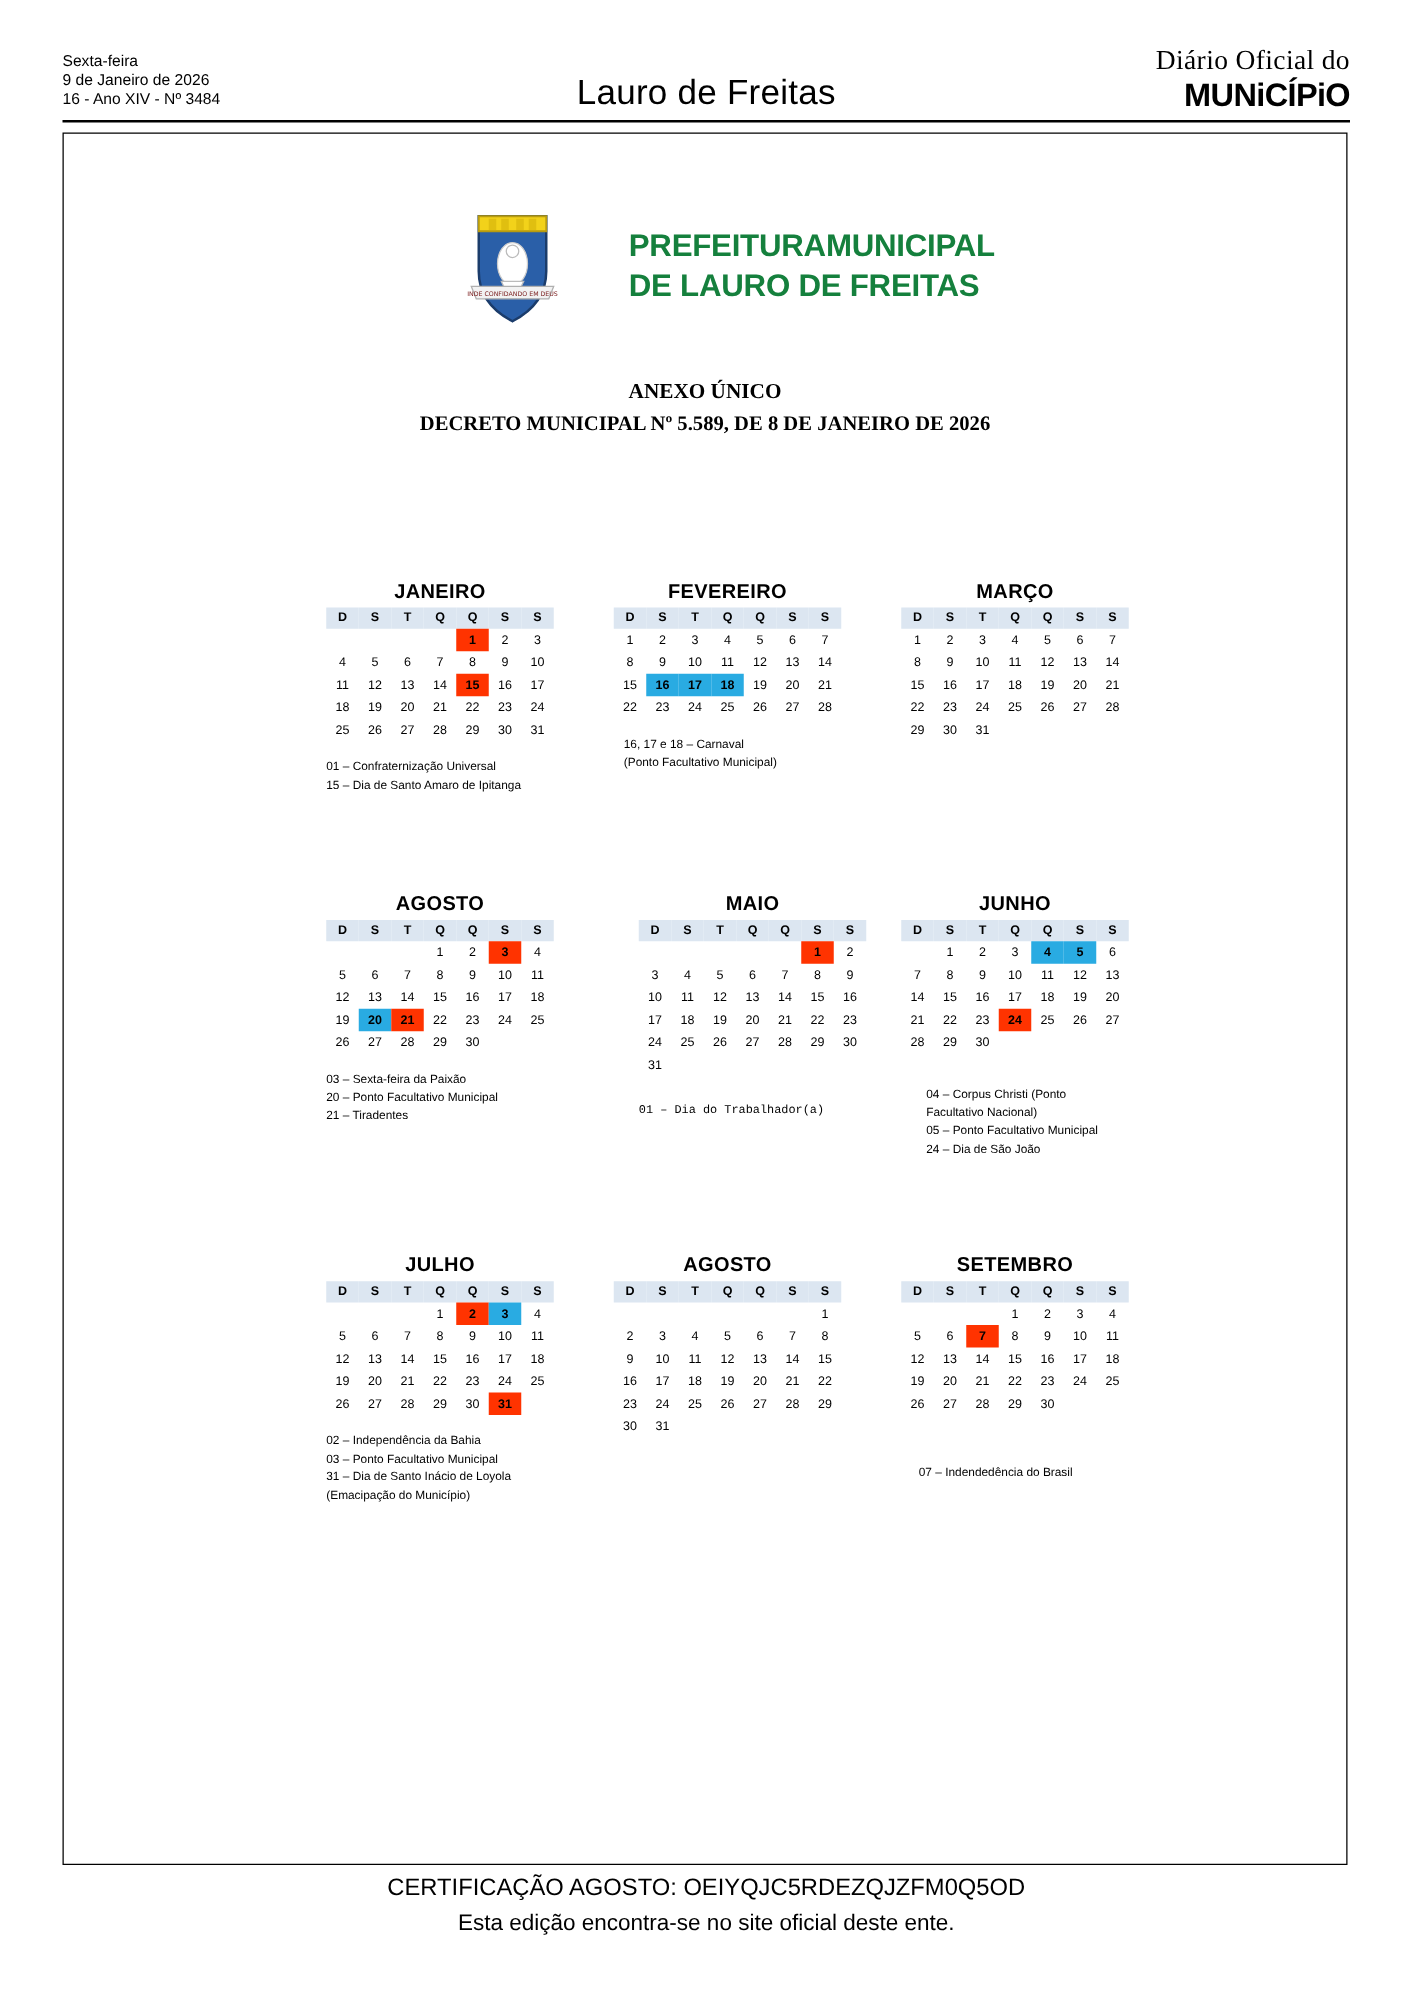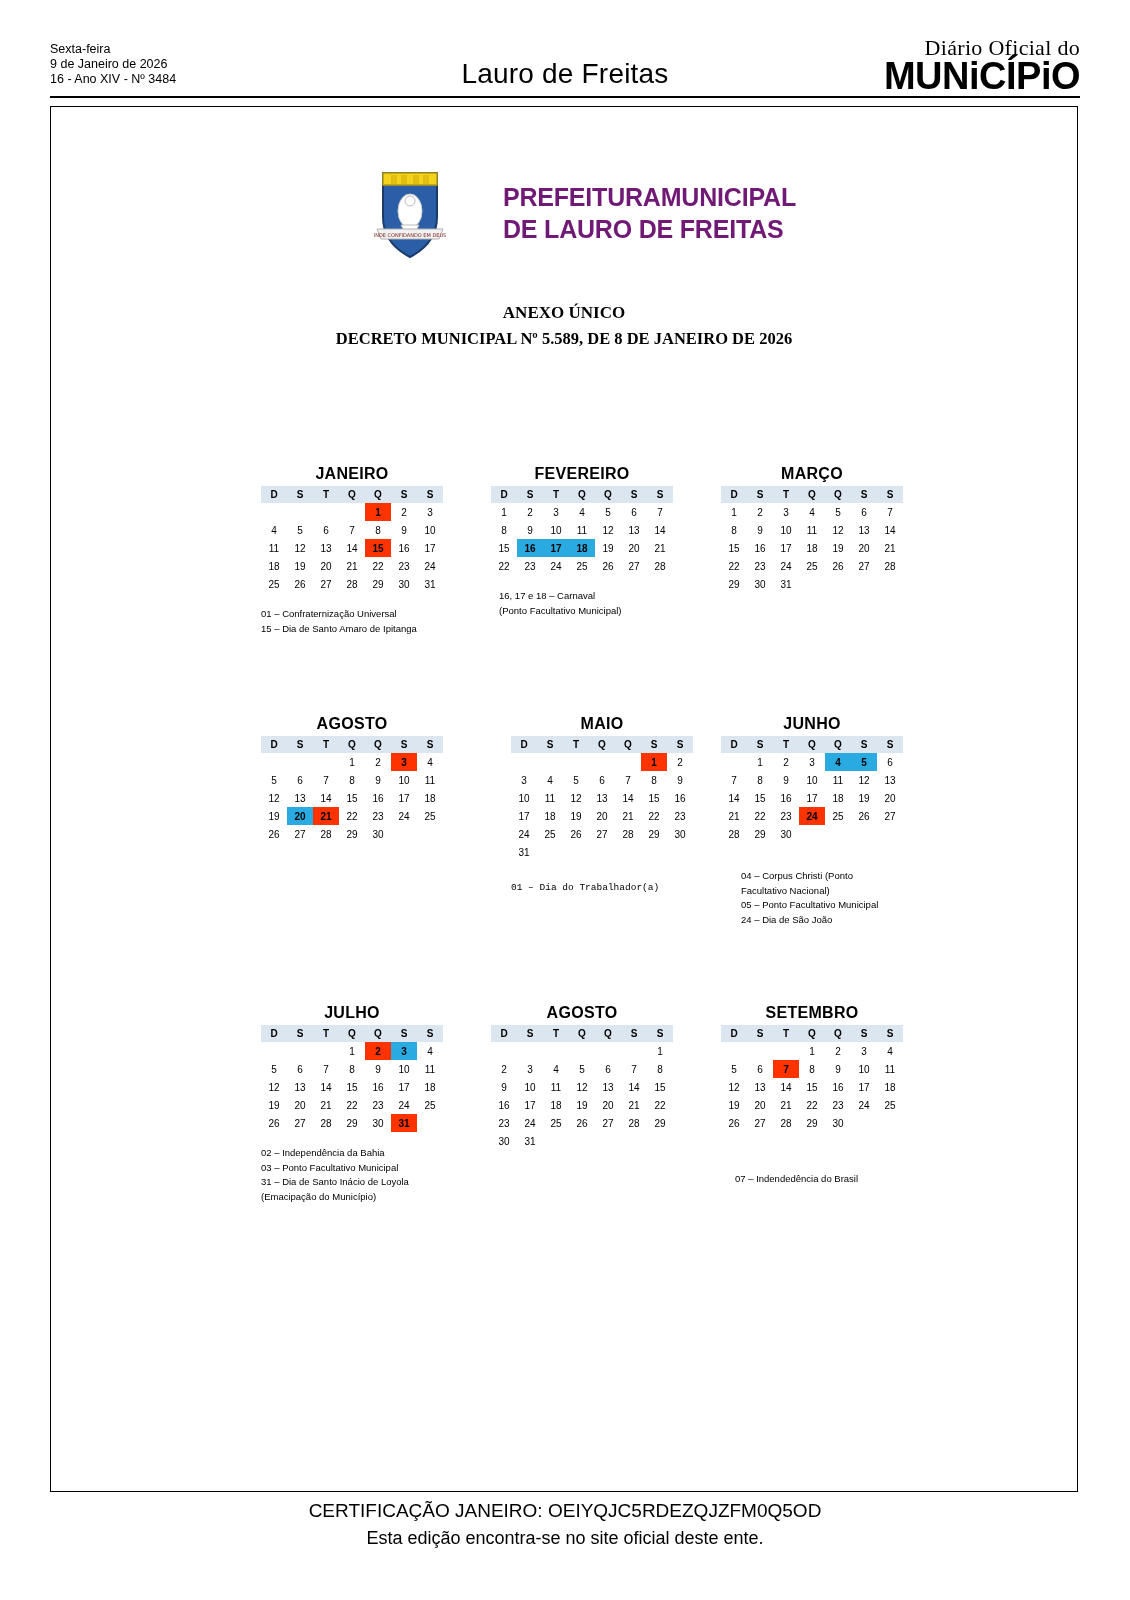--- a/index.html
+++ b/index.html
@@ -48,21 +48,21 @@
     text-align: right;
   }
   .mr-line1 {
     font-family: "Liberation Serif", serif;
     font-size: 22px;
     line-height: 24px;
     letter-spacing: 0.3px;
   }
   .mr-line2 {
     font-family: "Liberation Sans", sans-serif;
-    font-size: 38px;
+    font-size: 26px;
     font-weight: bold;
     line-height: 32px;
     letter-spacing: -0.5px;
   }
   .masthead-rule {
     position: absolute;
     left: 50px;
     top: 96px;
     width: 1030px;
     height: 2px;
@@ -95,21 +95,21 @@
     width: 78px;
     height: 96px;
   }
   .pref-title {
     position: absolute;
     left: 132px;
     top: 14px;
     font-family: "Liberation Sans", sans-serif;
     font-size: 25px;
     font-weight: 600;
-    color: #701a75;
+    color: #15803d;
     line-height: 32px;
     letter-spacing: -0.2px;
   }
 
   .anexo {
     position: absolute;
     left: 0;
     right: 0;
     top: 196px;
     text-align: center;
@@ -486,20 +486,23 @@
               <td>26</td>
               <td>27</td>
               <td>28</td>
               <td>29</td>
               <td>30</td>
               <td></td>
               <td></td>
             </tr>
           </tbody>
         </table>
+        <div class="notes">03 – Sexta-feira da Paixão
+20 – Ponto Facultativo Municipal
+21 – Tiradentes</div>
       </div>
       <div class="month" style="left: 460px; top: 608px;">
         <div class="month-title">MAIO</div>
         <table class="cal">
           <thead>
             <tr>
               <th>D</th>
               <th>S</th>
               <th>T</th>
               <th>Q</th>
@@ -834,15 +837,15 @@
               <td></td>
             </tr>
           </tbody>
         </table>
         <div class="notes" style="margin-left: 14px; margin-top: 40px;">07 – Indendedência do Brasil</div>
       </div>
     </div>
 </div>
 
 <div class="footer">
-  <div class="footer-line1">CERTIFICAÇÃO JANEIRO: OEIYQJC5RDEZQJZFM0Q5OD</div>
+  <div class="footer-line1">CERTIFICAÇÃO AGOSTO: OEIYQJC5RDEZQJZFM0Q5OD</div>
   <div class="footer-line2">Esta edição encontra-se no site oficial deste ente.</div>
 </div>
 
 </body></html>

